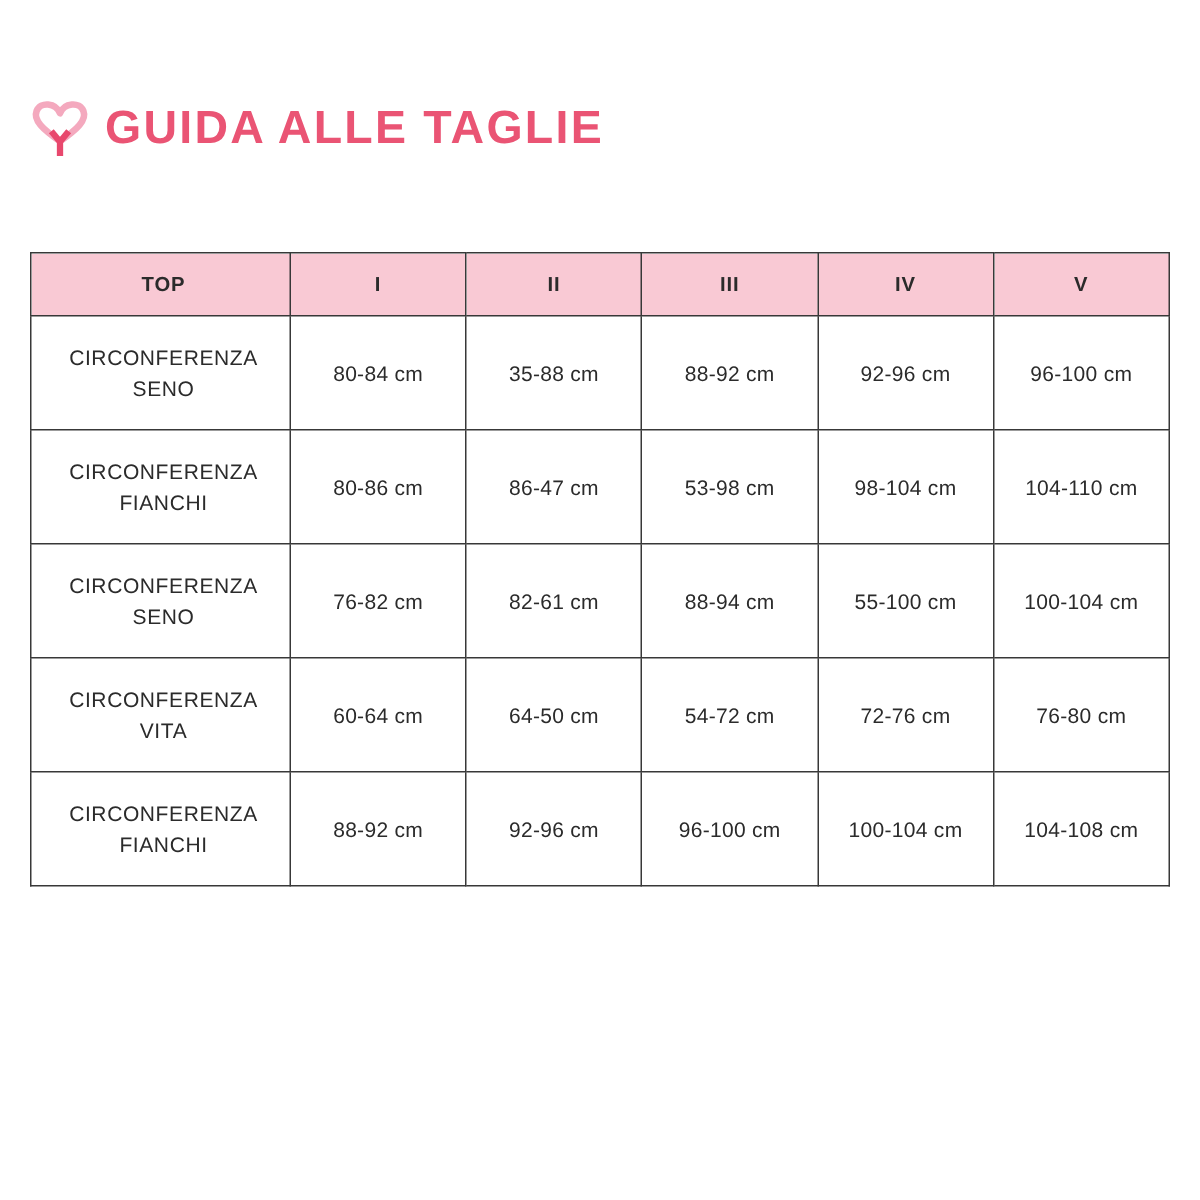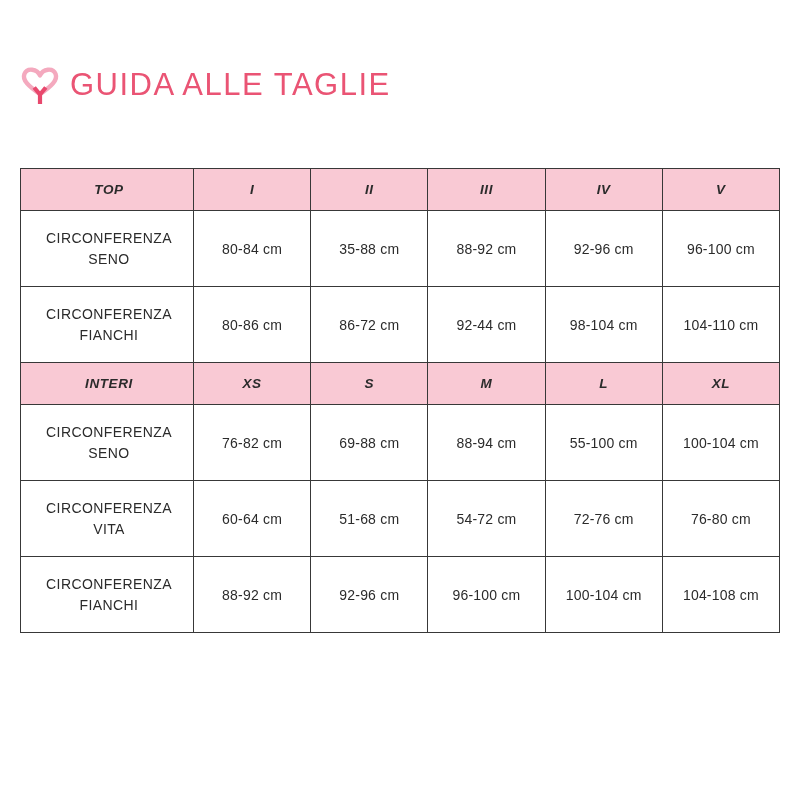--- a/index.html
+++ b/index.html
@@ -24,42 +24,42 @@
   .brand{
     margin-top:62px;
     display:flex;
     align-items:center;
     gap:10px;
     height:48px;
   }
   .brand .logo{width:40px;height:46px;flex:0 0 auto;margin-top:2px;}
   .page-title{
     font-size:31px;
-    font-weight:400;
+    font-weight:700;
     letter-spacing:1.5px;
     color:var(--accent);
     line-height:1;
     padding-bottom:4px;
   }
 
   
   table.size-guide{
     margin-top:58px;
     width:760px;
     border-collapse:collapse;
     table-layout:fixed;
   }
   table.size-guide td{
     border:1.5px solid var(--border);
     text-align:center;
     vertical-align:middle;
     overflow:hidden;
   }
   col.c-label{width:173px;}
-  tr.hdr{height:42px;background:var(--header-bg);font-style:italic;}
+  tr.hdr{height:42px;background:var(--header-bg);}
   tr.hdr td{
     font-weight:700;
     font-size:13.5px;
     letter-spacing:0.6px;
   }
   tr.data{height:76px;background:#ffffff;}
   tr.data td{font-size:14px;letter-spacing:0.2px;}
   td.label{
     text-align:left;
     padding-left:14px;
@@ -106,45 +106,37 @@
           <td class="label">CIRCONFERENZA SENO</td>
           <td>80-84 cm</td>
           <td>35-88 cm</td>
           <td>88-92 cm</td>
           <td>92-96 cm</td>
           <td>96-100 cm</td>
         </tr>
         <tr class="data">
           <td class="label">CIRCONFERENZA FIANCHI</td>
           <td>80-86 cm</td>
-          <td>86-72 cm</td>
-          <td>92-44 cm</td>
+          <td>86-47 cm</td>
+          <td>53-98 cm</td>
           <td>98-104 cm</td>
           <td>104-110 cm</td>
-        </tr>
-        <tr class="hdr">
-          <td class="label">INTERI</td>
-          <td>XS</td>
-          <td>S</td>
-          <td>M</td>
-          <td>L</td>
-          <td>XL</td>
         </tr>
         <tr class="data">
           <td class="label">CIRCONFERENZA SENO</td>
           <td>76-82 cm</td>
-          <td>69-88 cm</td>
+          <td>82-61 cm</td>
           <td>88-94 cm</td>
           <td>55-100 cm</td>
           <td>100-104 cm</td>
         </tr>
         <tr class="data">
           <td class="label">CIRCONFERENZA VITA</td>
           <td>60-64 cm</td>
-          <td>51-68 cm</td>
+          <td>64-50 cm</td>
           <td>54-72 cm</td>
           <td>72-76 cm</td>
           <td>76-80 cm</td>
         </tr>
         <tr class="data">
           <td class="label">CIRCONFERENZA FIANCHI</td>
           <td>88-92 cm</td>
           <td>92-96 cm</td>
           <td>96-100 cm</td>
           <td>100-104 cm</td>

